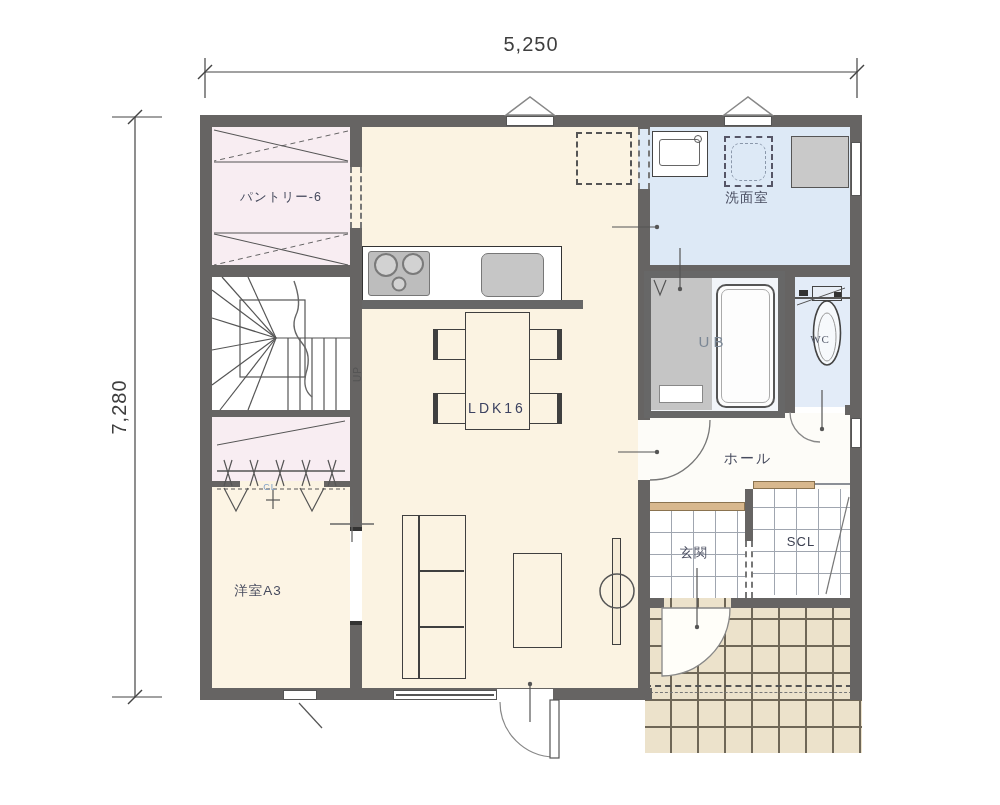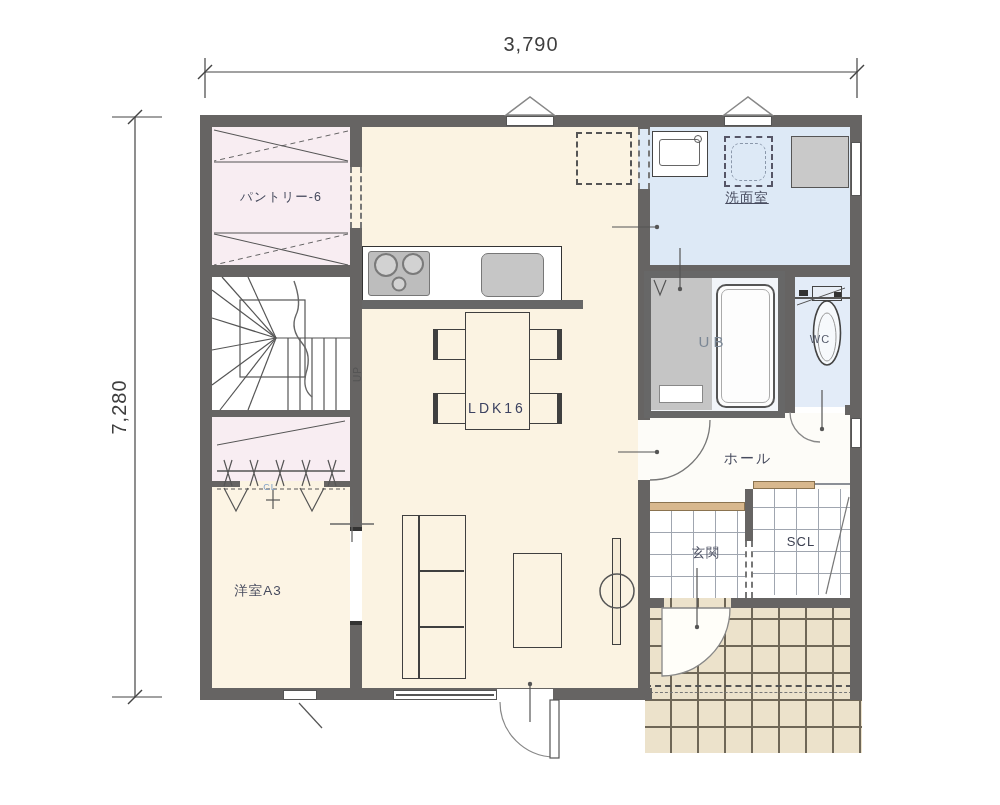--- a/index.html
+++ b/index.html
@@ -215,28 +215,28 @@
       <line x1="135" y1="117" x2="135" y2="697"></line>
       <line x1="112" y1="117" x2="162" y2="117"></line>
       <line x1="112" y1="697" x2="162" y2="697"></line>
       <line x1="128" y1="124" x2="142" y2="110" stroke-width="1.5"></line>
       <line x1="128" y1="704" x2="142" y2="690" stroke-width="1.5"></line>
     </g>
 
     <line x1="849" y1="497" x2="826" y2="594" stroke="#777" stroke-width="1.2"></line>
   </svg>
 
-  <div class="dim" style="left:531px;top:44px;">3,790</div>
+  <div class="dim" style="left:531px;top:44px;">5,250</div>
   <div class="dim" style="left:119px;top:407px;transform:translate(-50%,-50%) rotate(-90deg);">7,280</div>
 
   <div class="label" style="left:281px;top:197px;font-size:12.5px;">パントリー-6</div>
   <div class="label" style="left:357px;top:374px;font-size:10px;transform:translate(-50%,-50%) rotate(-90deg);color:#555;">UP</div>
   <div class="label" style="left:270px;top:487px;font-size:9px;color:#7f9fc6;">CL</div>
   <div class="label" style="left:258px;top:591px;font-size:13.5px;">洋室A3</div>
   <div class="label" style="left:497px;top:408px;font-size:14px;letter-spacing:3px;color:#3c4261;">LDK16</div>
-  <div class="label" style="left:747px;top:198px;font-size:13.5px;text-decoration:underline;">洗面室</div>
+  <div class="label" style="left:747px;top:198px;font-size:13.5px;">洗面室</div>
   <div class="label" style="left:713px;top:341px;font-size:15px;letter-spacing:4px;color:#7b8795;">UB</div>
-  <div class="label" style="left:820px;top:339px;font-size:11px;color:#555b6b;">WC</div>
+  <div class="label" style="left:820px;top:339px;font-size:11px;color:#555b6b;font-family:Liberation Serif, serif;">WC</div>
   <div class="label" style="left:748px;top:459px;font-size:14px;letter-spacing:2px;">ホール</div>
-  <div class="label" style="left:694px;top:553px;font-size:13px;margin-left:12px;">玄関</div>
+  <div class="label" style="left:694px;top:553px;font-size:13px;">玄関</div>
   <div class="label" style="left:801px;top:541px;font-size:13px;color:#3d4152;">SCL</div>
 
 </div>
 
 </body></html>

